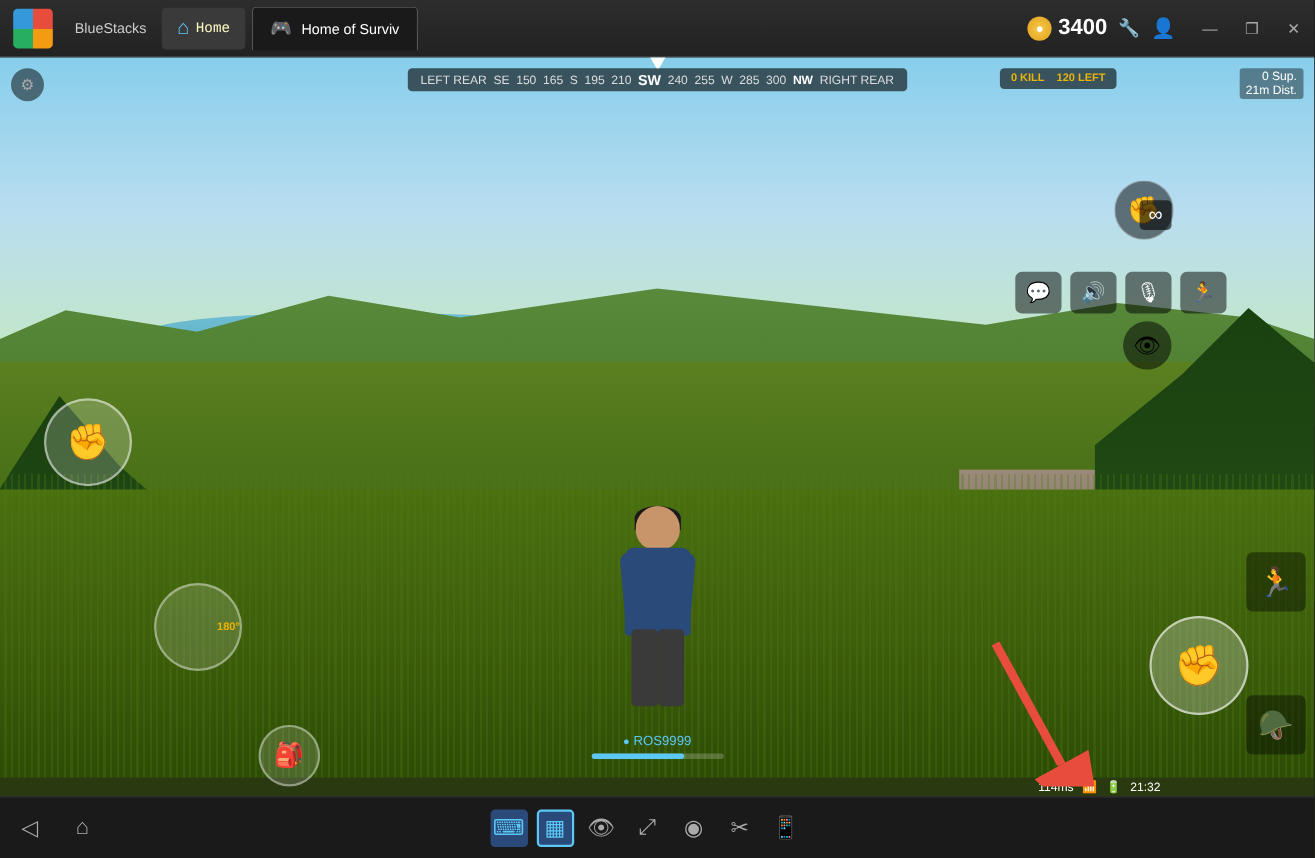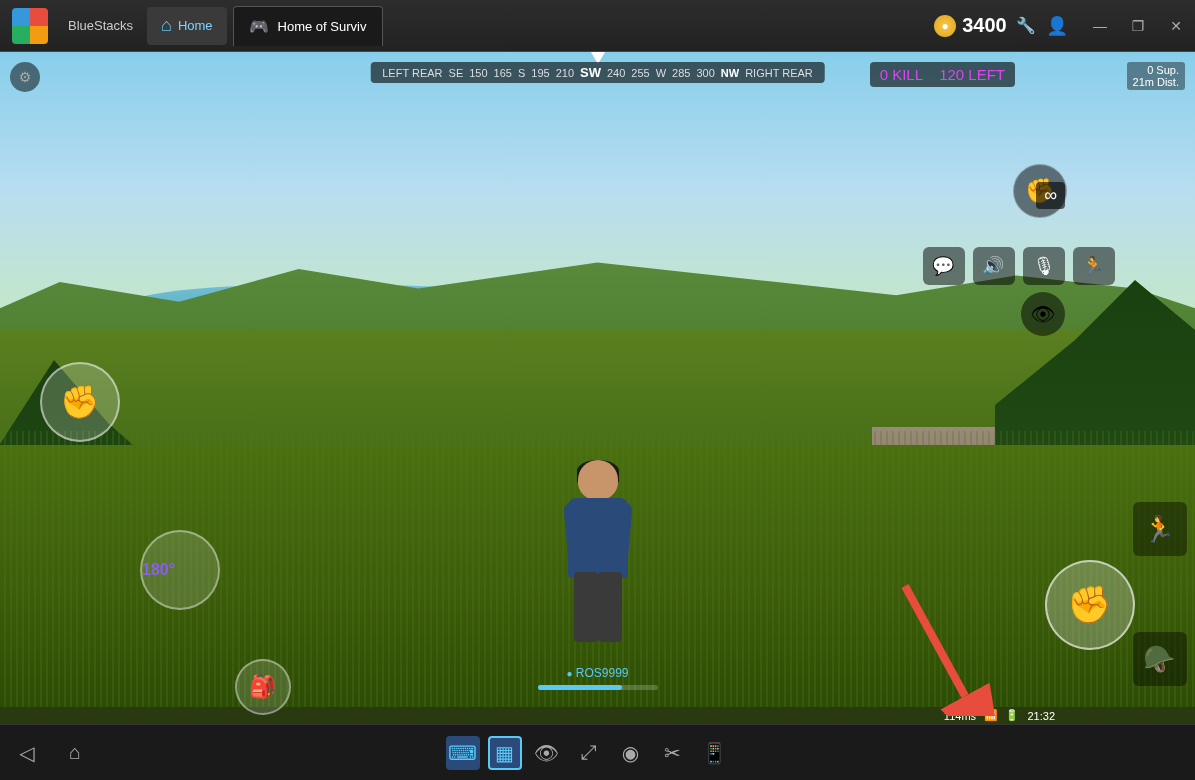--- a/index.html
+++ b/index.html
@@ -34,21 +34,21 @@
     }
     #titlebar-home {
       display: flex; align-items: center; gap: 6px;
       background: #3a3a3a;
       padding: 4px 14px;
       border-radius: 4px;
       margin-left: 10px;
       height: 38px;
     }
     #titlebar-home-icon { color: #5bc8f5; font-size: 18px; }
-    #titlebar-home-label { color: #7dd3fc; font-size: 13px; }
+    #titlebar-home-label { color: #fef9c3; font-size: 13px; font-family: Liberation Mono, monospace; }
     #titlebar-tab {
       display: flex; align-items: center; gap: 8px;
       background: #1a1a1a;
       padding: 4px 16px;
       border-radius: 4px 4px 0 0;
       margin-left: 6px;
       height: 40px;
       border: 1px solid #555;
       border-bottom: none;
     }
@@ -232,23 +232,23 @@
     }
 
     
     #kill-counter {
       position: absolute;
       top: 10px;
       right: 180px;
       background: rgba(0,0,0,0.6);
       border-radius: 4px;
       padding: 4px 10px;
-      color: #d946ef;
-      font-size: 15px;
-      font-weight: normal;
+      color: #eab308;
+      font-size: 10px;
+      font-weight: bold;
     }
     #sup-dist {
       position: absolute;
       top: 10px;
       right: 10px;
       color: #fff;
       font-size: 11px;
       text-align: right;
       background: rgba(0,0,0,0.4);
       padding: 2px 6px;
@@ -281,23 +281,23 @@
 
     
     #rotate-btn {
       position: absolute;
       left: 140px;
       bottom: 170px;
       width: 80px; height: 80px;
       background: rgba(255,255,255,0.15);
       border-radius: 50%;
       border: 2px solid rgba(255,255,255,0.4);
-      display: flex; align-items: center; justify-content: flex-start;
-      color: #8b5cf6;
-      font-size: 16px;
+      display: flex; align-items: center; justify-content: flex-end;
+      color: #eab308;
+      font-size: 10px;
       font-weight: bold;
     }
 
     
     #backpack-btn {
       position: absolute;
       left: 235px;
       bottom: 65px;
       width: 56px; height: 56px;
       background: rgba(255,255,255,0.15);

